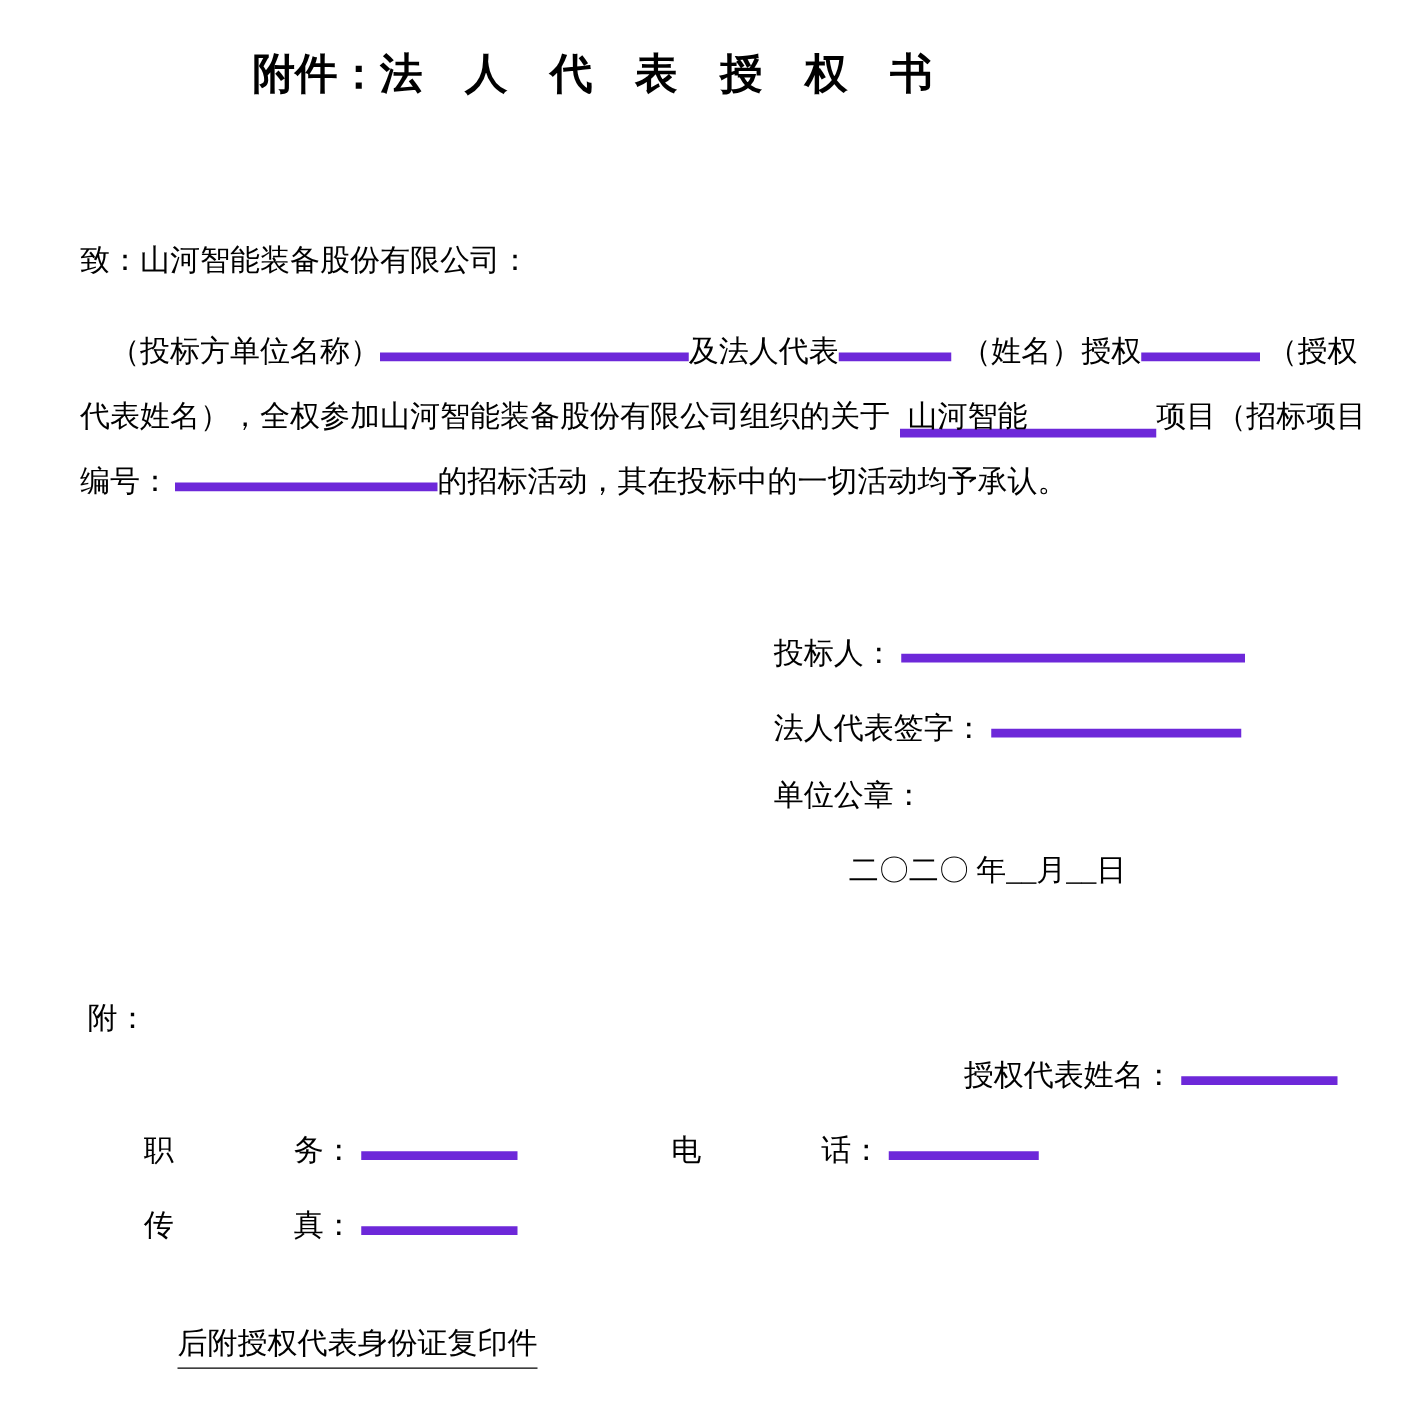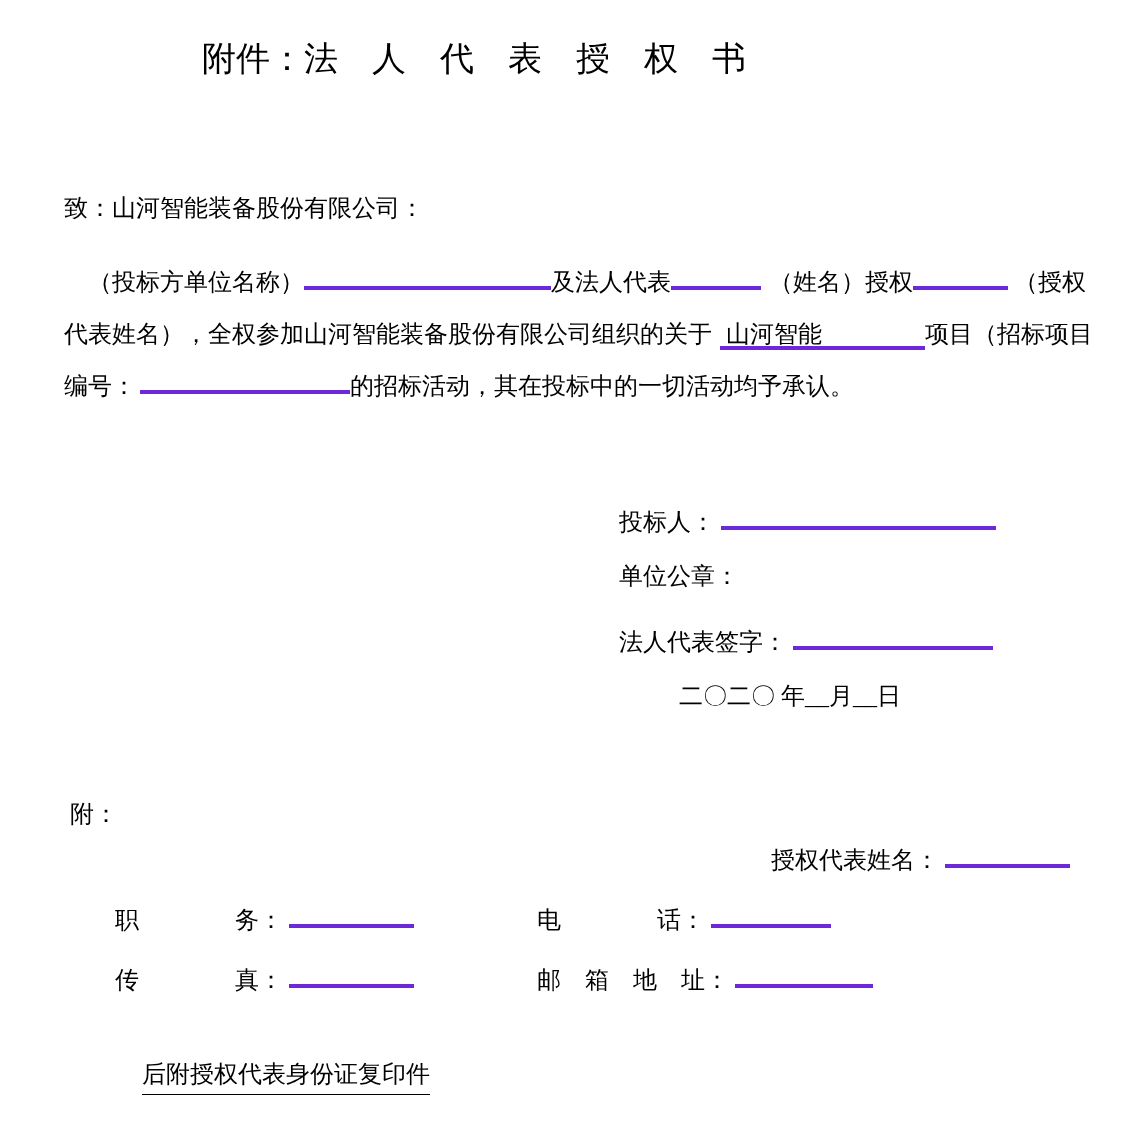--- a/index.html
+++ b/index.html
@@ -5,28 +5,28 @@
   html,body{margin:0;padding:0;}
   body{
     width:1132px;height:1123px;position:relative;
     background:#ffffff;color:#000000;
     font-family:"Liberation Serif","DejaVu Serif",serif;
     font-size:24px;
   }
   .abs{position:absolute;}
   .title{
     top:36px;left:0;width:948px;text-align:center;
-    font-size:34px;font-weight:normal;white-space:nowrap;
+    font-size:34px;font-weight:bold;white-space:nowrap;
   }
   .addressee{top:192px;left:64px;text-align:center;}
   .para{top:256px;left:64px;width:1006px;font-family:Liberation Serif, serif;}
   .para .pline{height:52px;line-height:52px;white-space:nowrap;}
   .para .indent{padding-left:24px;}
   .blank{
-    display:inline-block;border-bottom:4px solid #6d28d9;
+    display:inline-block;border-bottom:7px solid #6d28d9;
     height:30px;vertical-align:baseline;box-sizing:border-box;
   }
   .b1{width:247px;}
   .b2{width:90px;margin-right:8px;}
   .b3{width:95px;margin-right:6px;}
   .b-line2{width:205px;margin-left:8px;padding-left:6px;height:32px;line-height:32px;}
   .b-line3{width:210px;margin-left:4px;}
   .sig{top:500px;left:619px;}
   .sig-row{height:60px;white-space:nowrap;}
   .b-bidder{width:275px;margin-left:6px;}
@@ -63,24 +63,24 @@
   <div class="pline">
     <span>编号：</span><span class="blank b-line3"></span><span>的招标活动，其在投标中的一切活动均予承认。</span>
   </div>
 </div>
 
 <div class="abs sig">
   <div class="sig-row">
     <span>投标人：</span><span class="blank b-bidder"></span>
   </div>
   <div class="sig-row">
-    <span>单位公章：</span>
+    <span>法人代表签字：</span><span class="blank b-sign"></span>
   </div>
   <div class="sig-row">
-    <span>法人代表签字：</span><span class="blank b-sign"></span>
+    <span>单位公章：</span>
   </div>
   <div class="date-row">
     <span>二〇二〇 年__月__日</span>
   </div>
 </div>
 
 <div class="abs attach-heading">附：</div>
 
 <div class="abs attach-row r0">
   <span>授权代表姓名：</span><span class="blank b-att"></span>
@@ -88,18 +88,15 @@
 
 <div class="abs attach-row r1">
   <span>职　　　　务：</span><span class="blank b-att"></span>
   <span class="cell-right">
     <span>电　　　　话：</span><span class="blank b-att-r"></span>
   </span>
 </div>
 
 <div class="abs attach-row r2">
   <span>传　　　　真：</span><span class="blank b-att"></span>
-  <span class="cell-right">
-    <span>邮　箱　地　址：</span><span class="blank b-att-r-wide"></span>
-  </span>
 </div>
 
 <div class="abs note">后附授权代表身份证复印件</div>
 
 </body></html>

